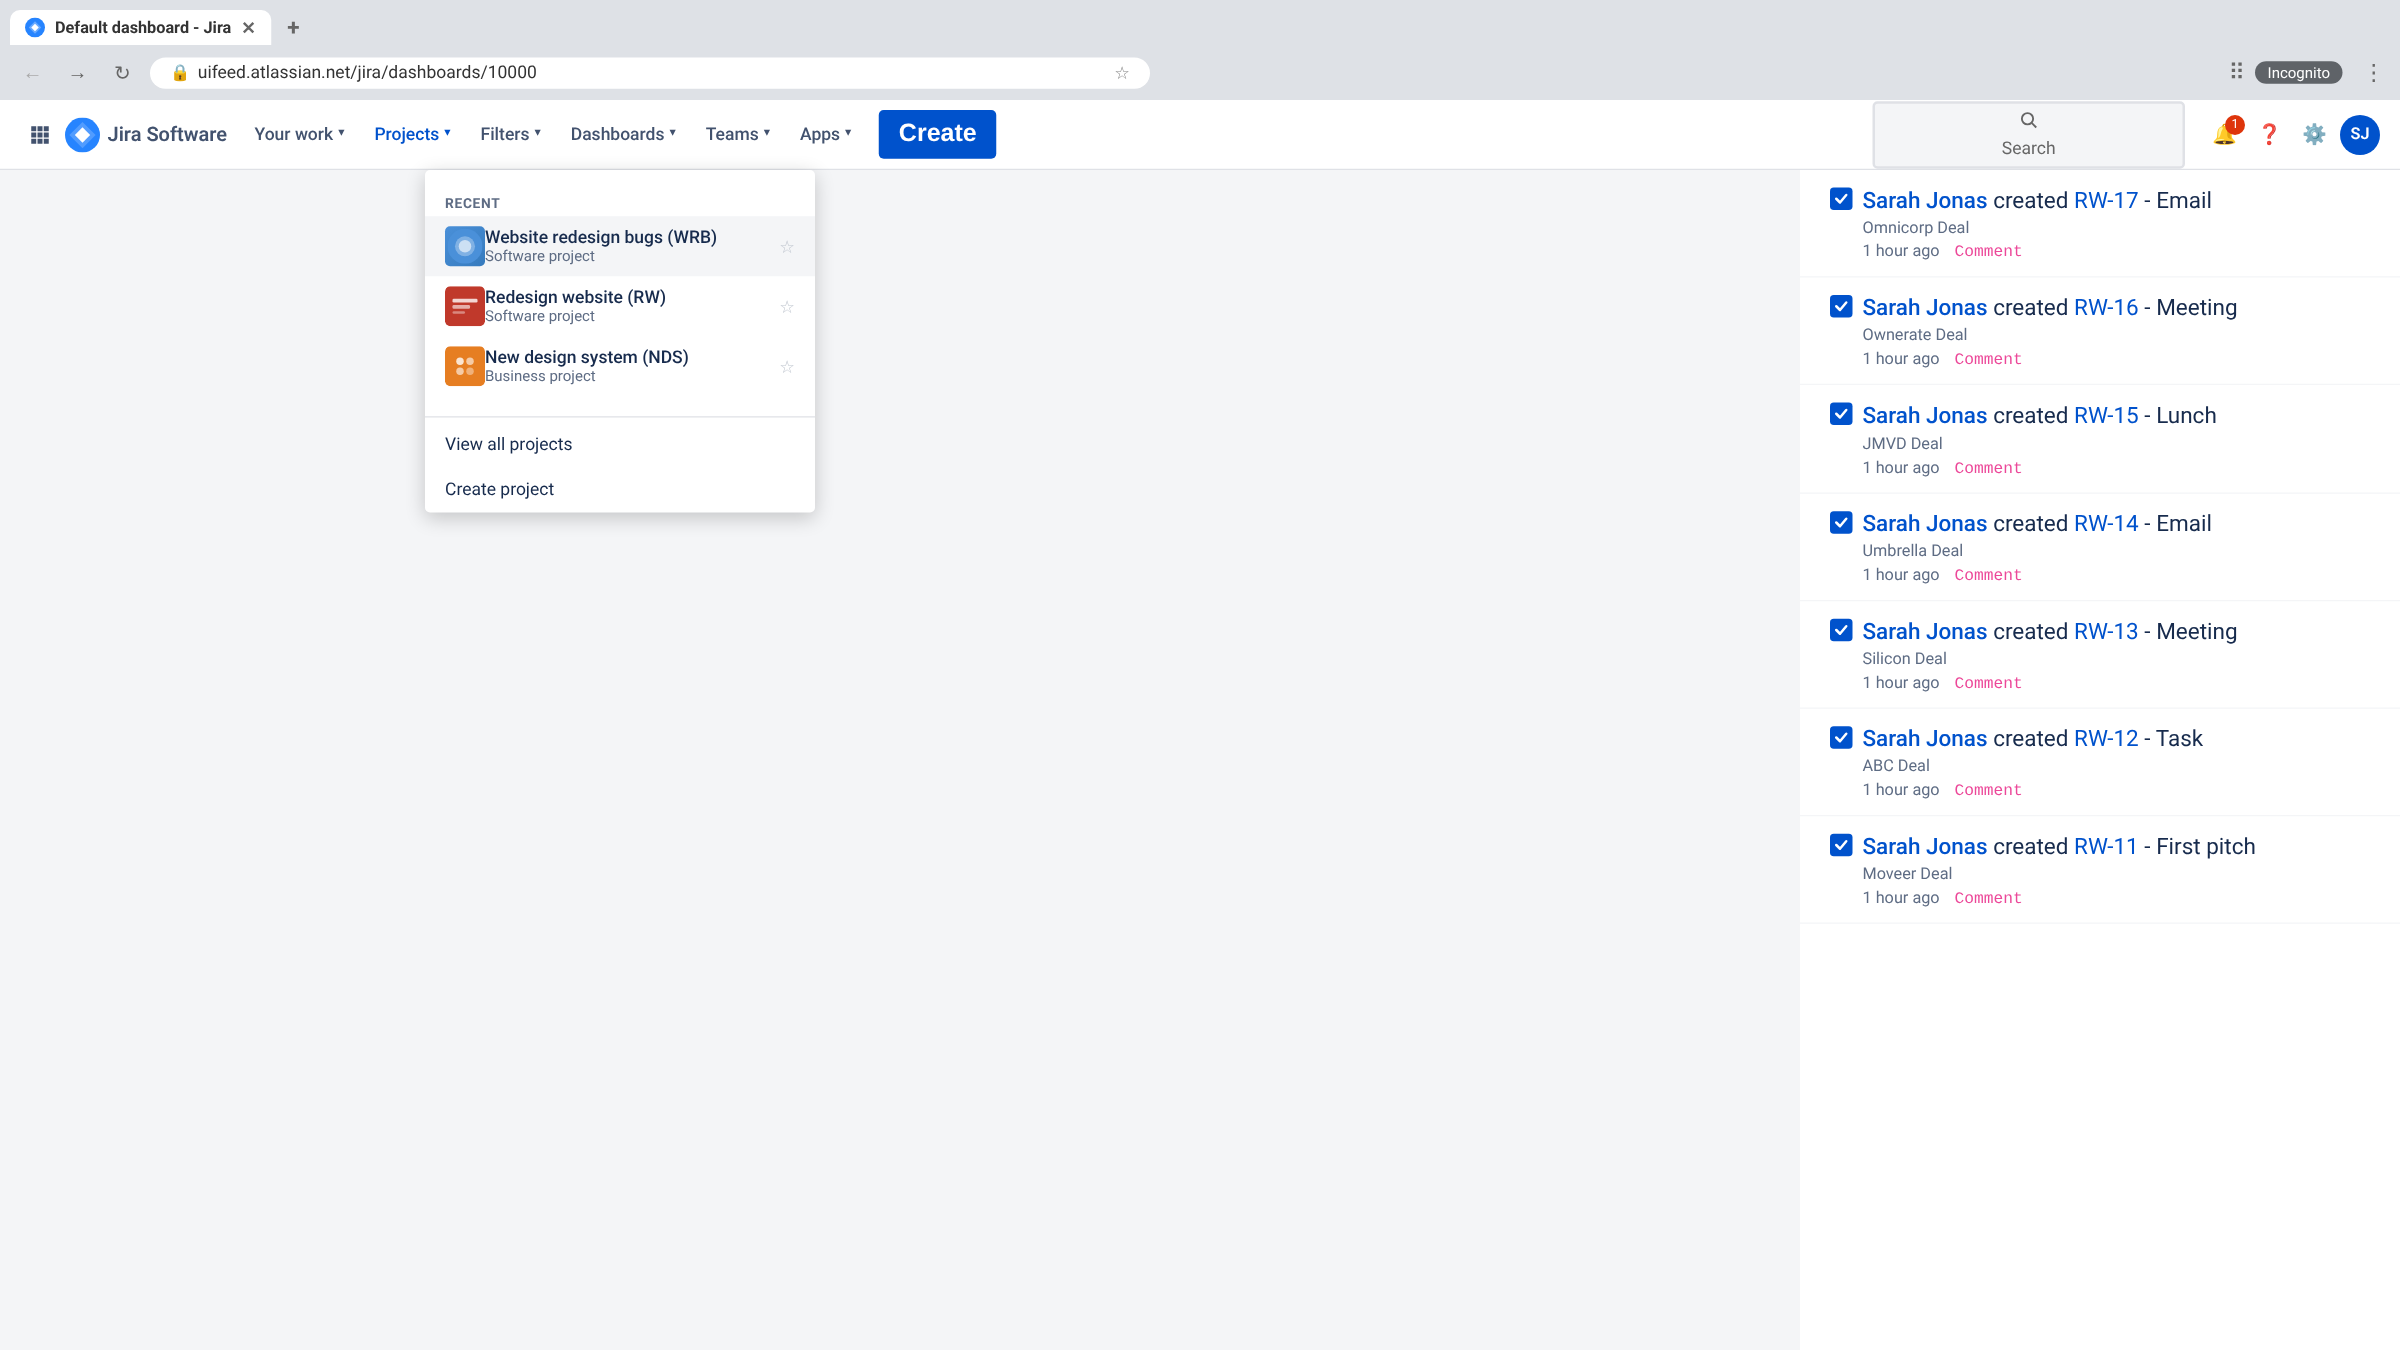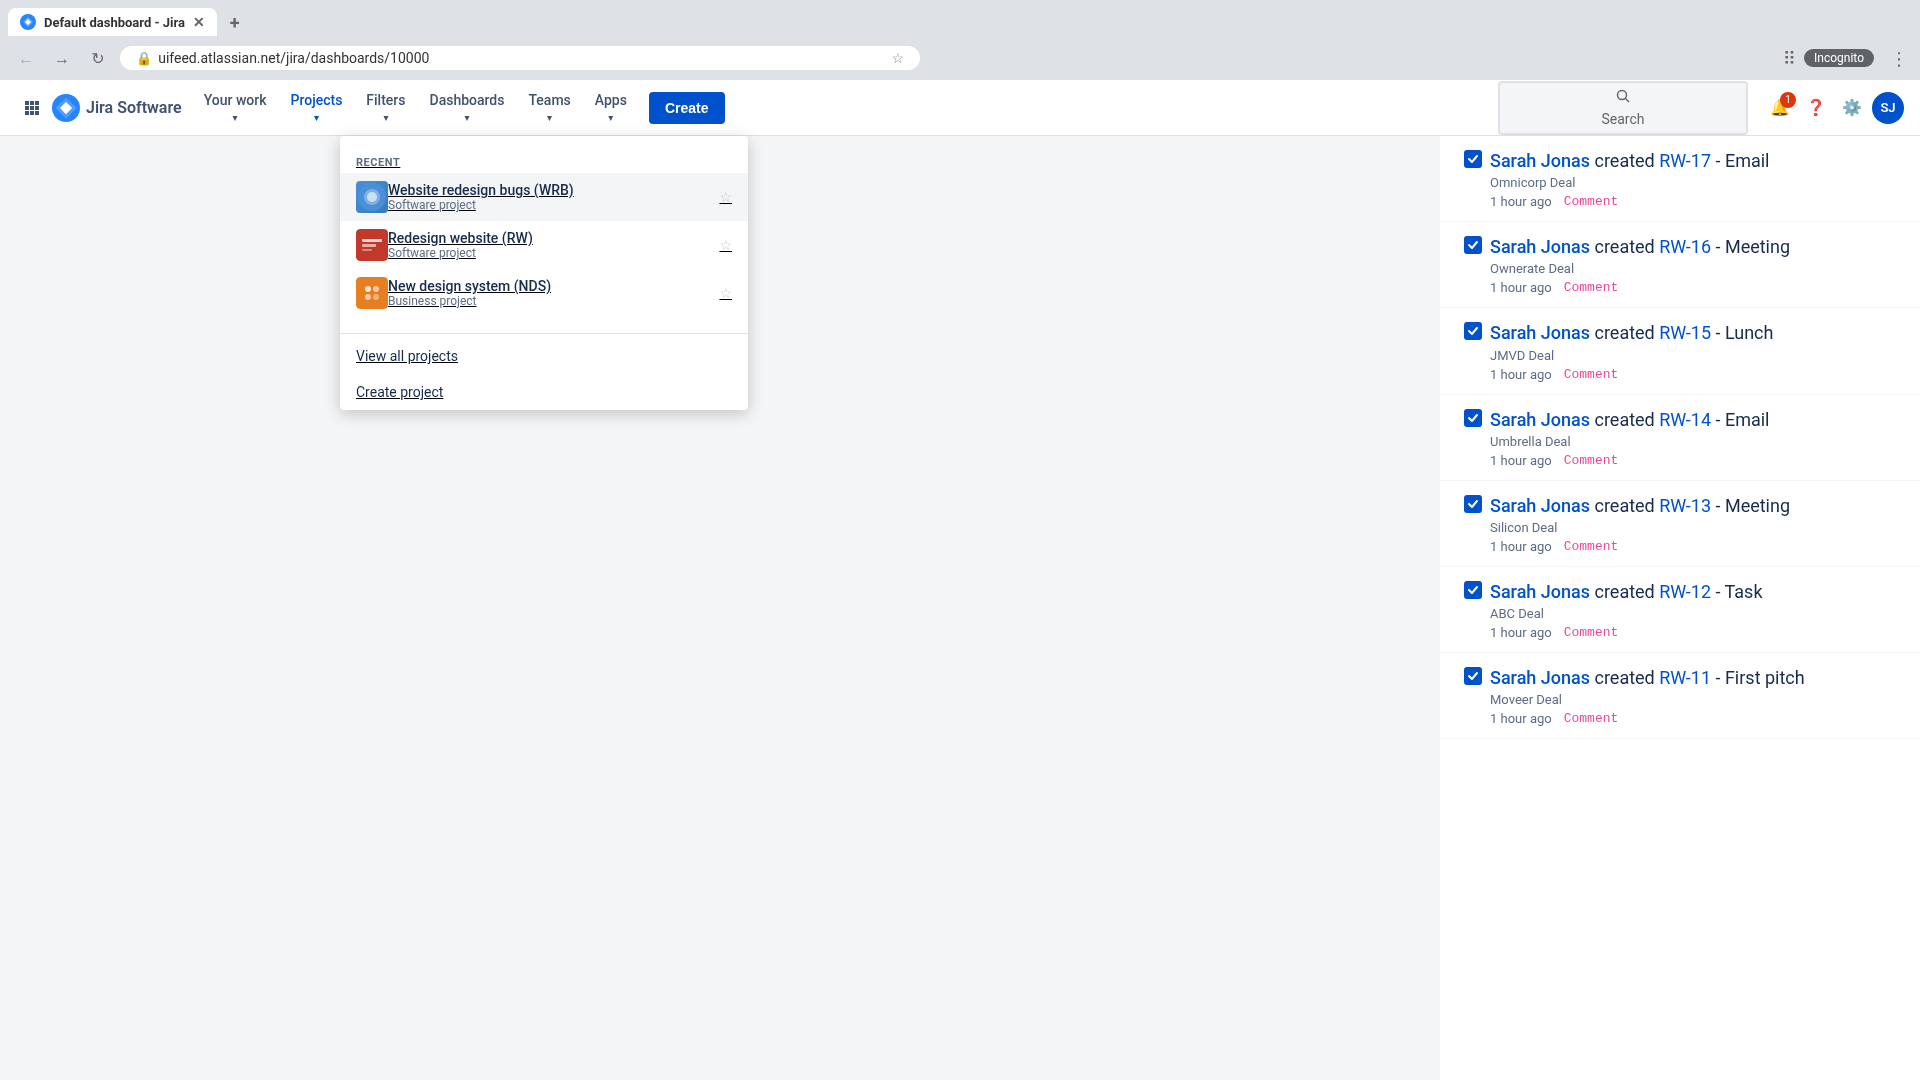--- a/index.html
+++ b/index.html
@@ -17,35 +17,35 @@
     .browser-address-bar { flex: 1; max-width: 800px; background: #fff; border-radius: 20px; padding: 4px 16px; font-size: 14px; color: #333; display: flex; align-items: center; }
     .browser-actions { display: flex; align-items: center; gap: 8px; margin-left: auto; }
     .incognito-badge { background: #5f6368; color: #fff; border-radius: 12px; padding: 2px 10px; font-size: 12px; }
 
     
     .jira-nav { background: #fff; height: 56px; display: flex; align-items: center; padding: 0 16px; gap: 4px; border-bottom: 1px solid #dfe1e6; position: relative; z-index: 100; }
     .jira-waffle { width: 32px; height: 32px; display: flex; align-items: center; justify-content: center; color: #42526e; cursor: pointer; border-radius: 4px; }
     .jira-logo { display: flex; align-items: center; gap: 6px; margin-right: 8px; }
     .jira-logo-icon { width: 28px; height: 28px; }
     .jira-logo-text { font-size: 16px; font-weight: 600; color: #42526e; }
-    .nav-item { display: flex; align-items: center; gap: 4px; padding: 6px 10px; border-radius: 4px; cursor: pointer; font-size: 14px; color: #42526e; font-weight: 500; flex-direction: column; }
+    .nav-item { display: flex; gap: 4px; padding: 6px 10px; border-radius: 4px; cursor: pointer; font-size: 14px; color: #42526e; font-weight: 500; }
     .nav-item.active { color: #0052cc; }
     .nav-item .chevron { font-size: 10px; }
-    .create-btn { background: #0052cc; color: #fff; border: none; border-radius: 4px; padding: 8px 16px; font-size: 14px; font-weight: 600; cursor: pointer; margin-left: 8px; }
+    .create-btn { background: #0052cc; color: #fff; border: none; border-radius: 4px; padding: 8px 16px; font-size: 20px; font-weight: 600; cursor: pointer; margin-left: 8px; }
     .nav-search { margin-left: auto; background: #f4f5f7; border: 2px solid #dfe1e6; border-radius: 4px; padding: 6px 12px; font-size: 14px; color: #666; display: flex; align-items: center; gap: 8px; width: 250px; cursor: text; flex-direction: column; }
     .nav-icons { display: flex; align-items: center; gap: 4px; margin-left: 12px; }
     .nav-icon-btn { width: 32px; height: 32px; display: flex; align-items: center; justify-content: center; border-radius: 50%; cursor: pointer; color: #42526e; font-size: 16px; position: relative; }
     .badge { position: absolute; top: 0; right: 0; background: #de350b; color: #fff; border-radius: 50%; width: 16px; height: 16px; font-size: 10px; display: flex; align-items: center; justify-content: center; }
     .avatar { width: 32px; height: 32px; border-radius: 50%; background: #0052cc; color: #fff; display: flex; align-items: center; justify-content: center; font-size: 13px; font-weight: 600; cursor: pointer; }
 
     
     .main-content { position: relative; display: flex; height: calc(1080px - 80px - 56px); }
 
     
-    .dropdown-overlay { position: absolute; top: 0; left: 340px; width: 408px; background: #fff; border-radius: 4px; box-shadow: 0 4px 16px rgba(0,0,0,0.2); z-index: 200; text-decoration: underline; }
+    .dropdown-overlay { position: absolute; top: 0; left: 340px; width: 312px; background: #fff; border-radius: 4px; box-shadow: 0 4px 16px rgba(0,0,0,0.2); z-index: 200; }
     .dropdown-section { padding: 12px 0; }
     .dropdown-section-label { padding: 8px 16px 4px; font-size: 11px; font-weight: 700; color: #5e6c84; text-transform: uppercase; letter-spacing: 0.05em; }
     .dropdown-item { display: flex; align-items: center; padding: 8px 16px; cursor: pointer; transition: background 0.1s; }
     .dropdown-item:hover, .dropdown-item.hovered { background: #f4f5f7; }
     .dropdown-item-icon { width: 32px; height: 32px; border-radius: 4px; display: flex; align-items: center; justify-content: center; flex-shrink: 0; overflow: hidden; }
     .dropdown-item-info { display: flex; flex-direction: column; }
     .dropdown-item-name { font-size: 14px; color: #172b4d; font-weight: 500; }
     .dropdown-item-type { font-size: 12px; color: #5e6c84; }
     .dropdown-star { margin-left: auto; color: #c1c7d0; font-size: 14px; }
     .dropdown-divider { height: 1px; background: #dfe1e6; margin: 4px 0; }

